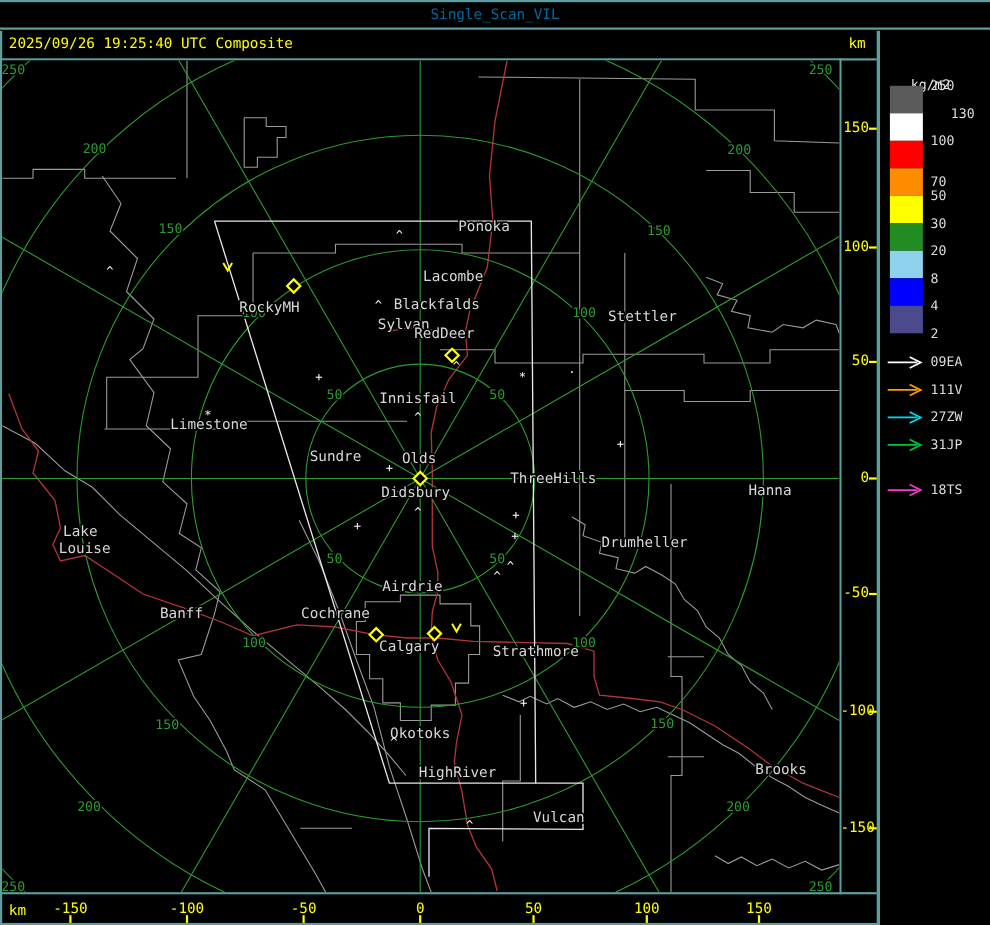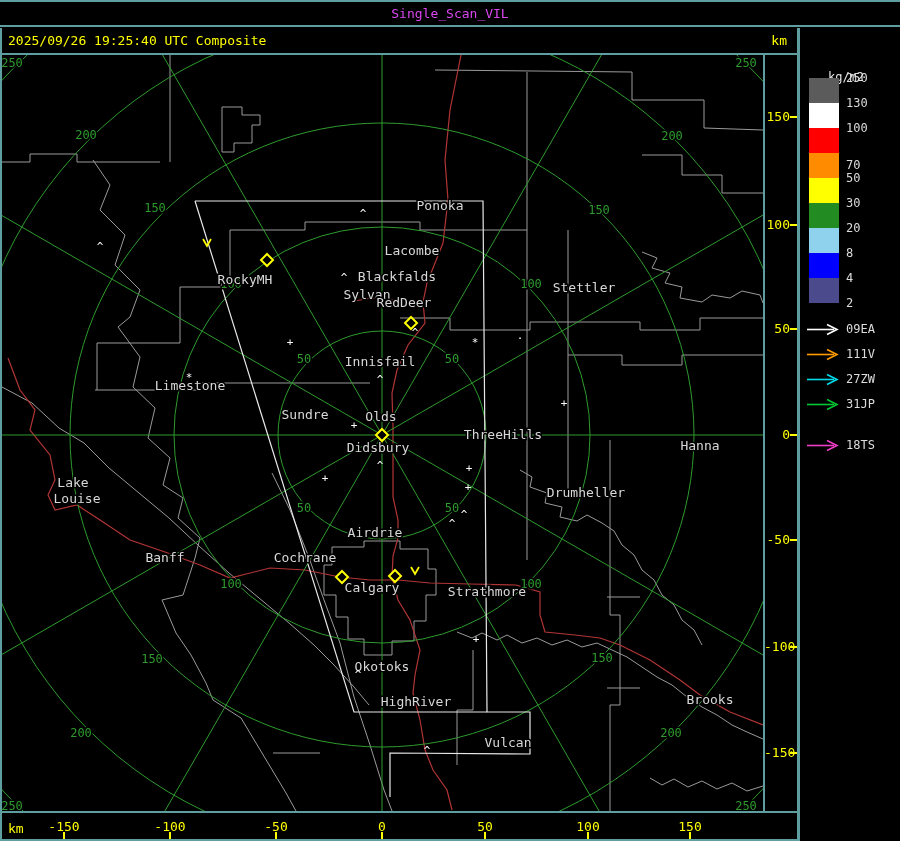--- a/index.html
+++ b/index.html
@@ -5,21 +5,21 @@
   html,body{margin:0;padding:0;background:#000;}
   .screen{
     position:relative;width:900px;height:841px;background:#000;overflow:hidden;
     font-family:"DejaVu Sans Mono", monospace;
   }
   .teal{background:#5f9ea0;}
   .hline,.vline{position:absolute;}
   .title-bar{
     position:absolute;left:0;top:0;width:900px;height:27px;box-sizing:border-box;
     border-top:2px solid #5f9ea0;border-bottom:2px solid #5f9ea0;
-    color:#d946ef;font-size:13px;text-align:center;line-height:24px;
+    color:#0369a1;font-size:13px;text-align:center;line-height:24px;
   }
   .info-bar{
     position:absolute;left:0;top:28px;width:797px;height:25px;
     color:#ffff00;font-size:13px;line-height:25px;
   }
   .info-timestamp{position:absolute;left:8px;top:0;}
   .info-km{position:absolute;right:10px;top:0;}
   .map-wrap{position:absolute;left:2px;top:55px;width:761px;height:756px;background:#000;}
   .right-axis-label{
     position:absolute;width:26px;text-align:right;color:#ffff00;font-size:13px;height:14px;line-height:14px;
@@ -246,21 +246,21 @@
         <div class="legend-swatch" style="top: 50px; background: rgb(91, 91, 91);"></div>
         <div class="legend-swatch" style="top: 75px; background: rgb(255, 255, 255);"></div>
         <div class="legend-swatch" style="top: 100px; background: rgb(255, 0, 0);"></div>
         <div class="legend-swatch" style="top: 125px; background: rgb(255, 140, 0);"></div>
         <div class="legend-swatch" style="top: 150px; background: rgb(255, 255, 0);"></div>
         <div class="legend-swatch" style="top: 175px; background: rgb(34, 139, 34);"></div>
         <div class="legend-swatch" style="top: 200px; background: rgb(143, 210, 238);"></div>
         <div class="legend-swatch" style="top: 225px; background: rgb(0, 0, 255);"></div>
         <div class="legend-swatch" style="top: 250px; background: rgb(74, 74, 140);"></div>
         <div class="legend-scale-label" style="top: 43px;">250</div>
-        <div class="legend-scale-label" style="top: 68px;">130</div>
+        <div class="legend-scale-label" style="top: 68px; text-align: right;">130</div>
         <div class="legend-scale-label" style="top: 93px;">100</div>
         <div class="legend-scale-label" style="top: 118px; margin-top: 12px;">70</div>
         <div class="legend-scale-label" style="top: 143px;">50</div>
         <div class="legend-scale-label" style="top: 168px;">30</div>
         <div class="legend-scale-label" style="top: 193px;">20</div>
         <div class="legend-scale-label" style="top: 218px;">8</div>
         <div class="legend-scale-label" style="top: 243px;">4</div>
         <div class="legend-scale-label" style="top: 268px;">2</div>
       </div>
     <div id="legend-sites">

